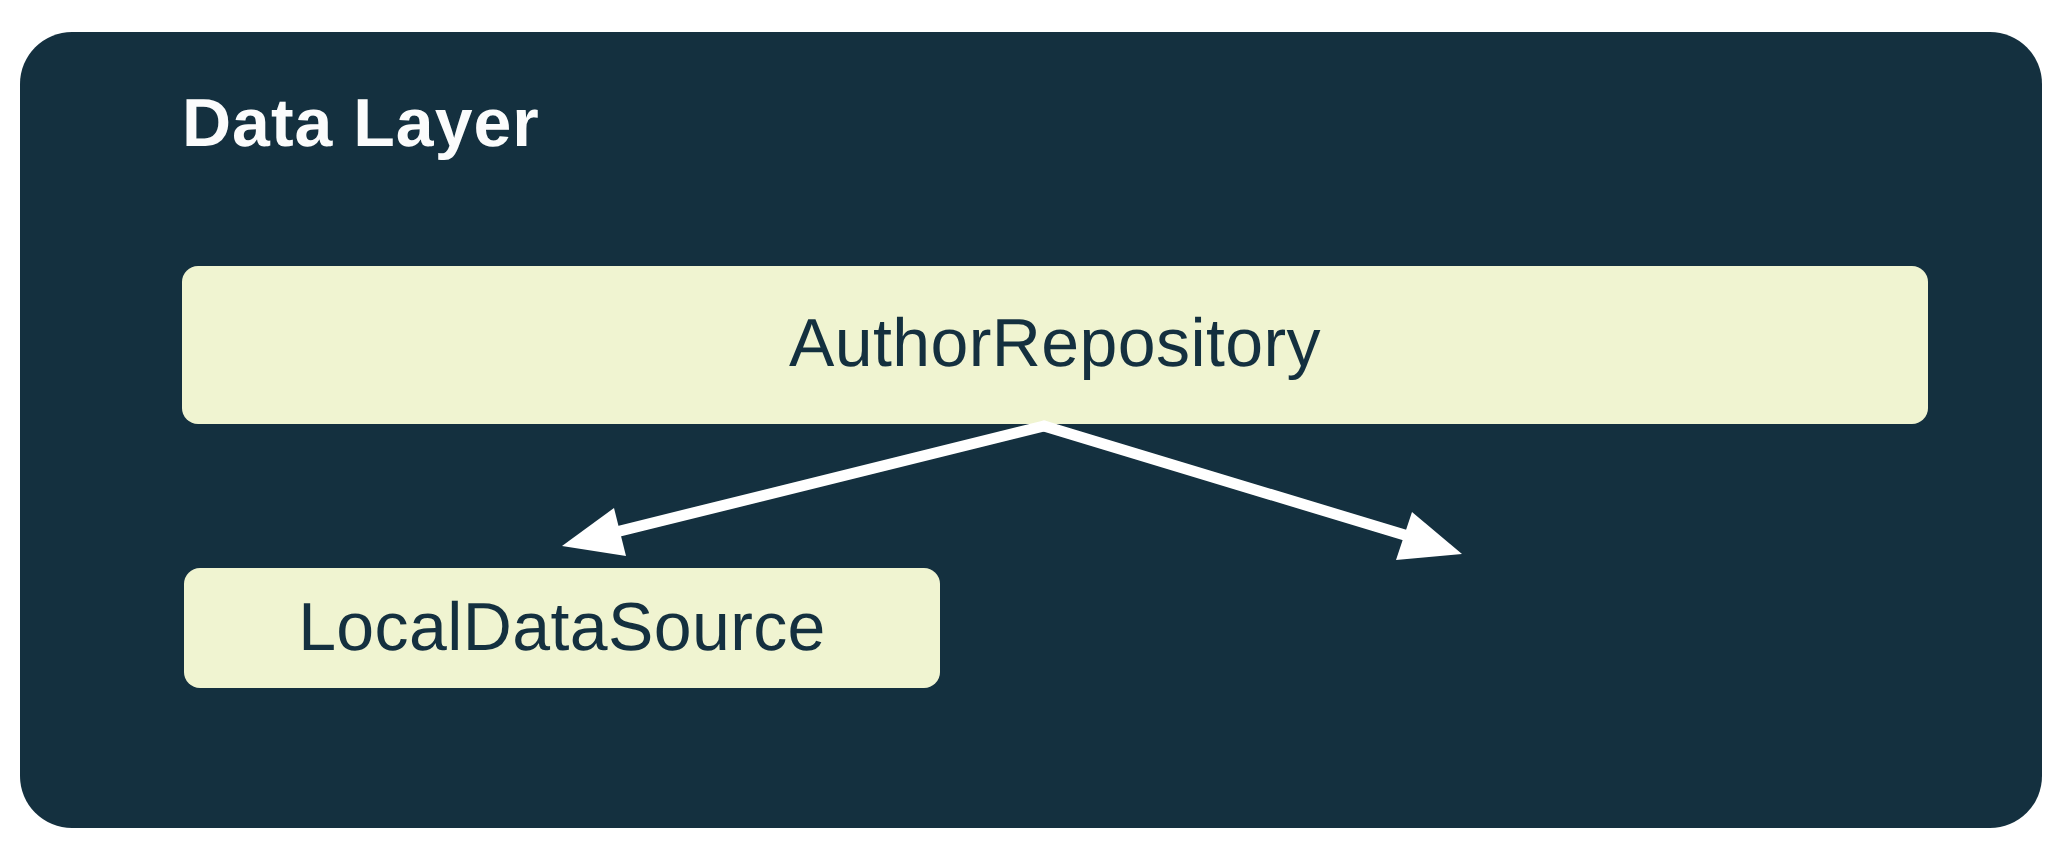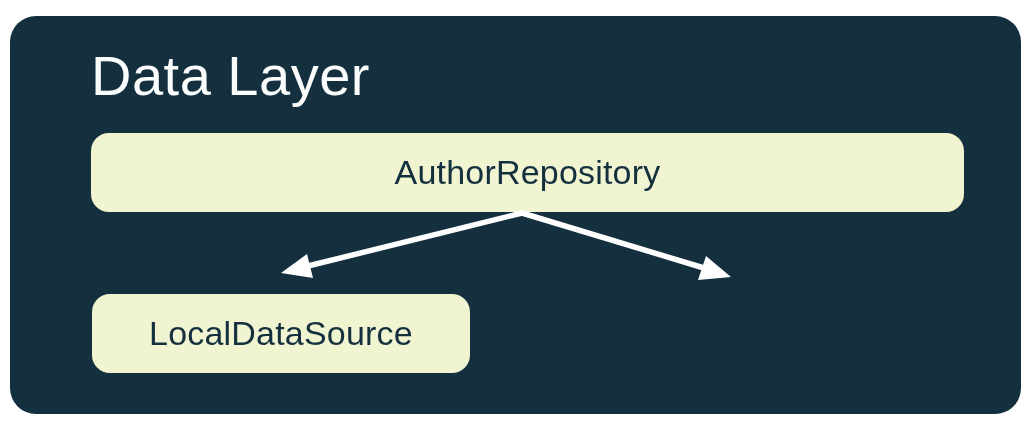--- a/index.html
+++ b/index.html
@@ -21,42 +21,42 @@
   .container{
     position:absolute;
     left:10px;top:16px;
     width:1011px;height:398px;
     background:var(--container-background);
     border-radius:26px;
   }
   .title{
     position:absolute;
     left:91px;top:42px;
-    font-size:56px;
+    font-size:34px;
     line-height:1.2;
-    font-weight:400;
+    font-weight:700;
     color:var(--title-text);
     letter-spacing:0.5px;
     white-space:nowrap;
   }
   .node{
     position:absolute;
     background:var(--node-background);
-    border-radius:18px;
+    border-radius:8px;
     display:flex;
     align-items:center;
     justify-content:center;
     color:var(--node-text);
     font-size:34px;
     font-weight:400;
     letter-spacing:0.2px;
     white-space:nowrap;
   }
   .node-repo   {left:91px;  top:133px; width:873px; height:79px;}
-  .node-local  {left:92px;  top:294px; width:378px; height:79px;}
+  .node-local  {left:92px;  top:284px; width:378px; height:60px;}
   .node-network{left:528px; top:277px; width:439px; height:80px;}
   .arrows{
     position:absolute;
     left:0;top:0;
     width:1032px;height:426px;
     pointer-events:none;
   }
   .arrow-shaft{stroke:var(--arrow);stroke-width:5.5;stroke-linecap:round;fill:none;}
   .arrow-head{fill:var(--arrow);stroke:none;}
 </style>

